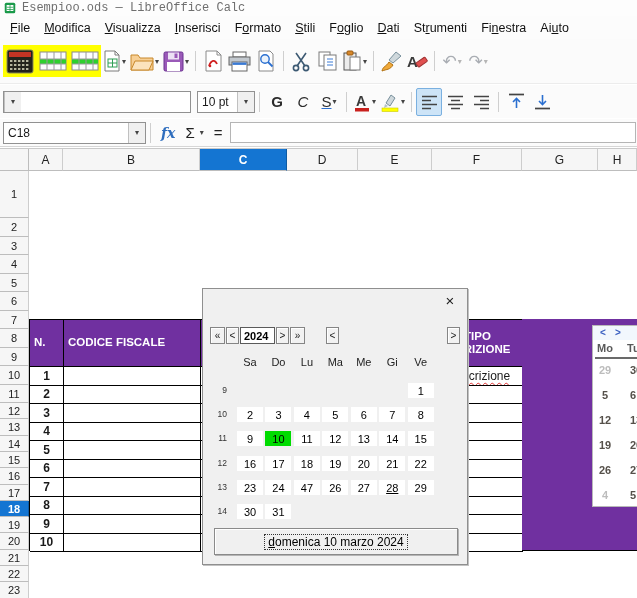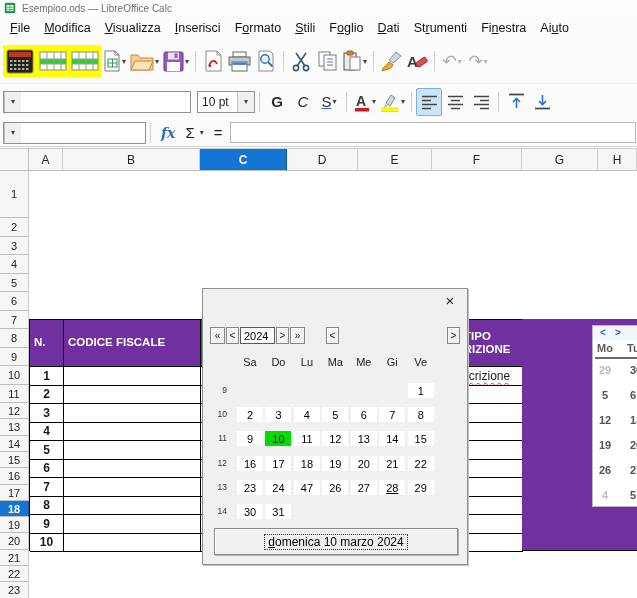--- a/index.html
+++ b/index.html
@@ -2,21 +2,21 @@
 <html><head>
 <meta charset="utf-8">
 <style>
   * { box-sizing: border-box; margin: 0; padding: 0; }
   html,body { width:637px; height:598px; }
   body { position:relative; overflow:hidden; background:#fff;
          font-family:"Liberation Sans", sans-serif; color:#1a1a1a; }
   
   .titlebar { position:absolute; left:0; top:0; width:637px; height:16px; background:#fdfdfd;
               display:flex; align-items:center; gap:6px; padding-left:4px; }
-  .titlebar .title { font-size:10px; color:#6f6f6f; }
+  .titlebar .title { font-size:12px; color:#6f6f6f;font-family:Liberation Mono, monospace; }
   .menubar { position:absolute; left:0; top:16px; width:637px; height:23px; background:#fcfcfc;
              display:flex; align-items:center; padding-left:3px; }
   .menu-item { font-size:12.5px; color:#111; padding:3px 7px; cursor:default; }
   .menu-item .u { text-decoration:underline; }
   .toolbar1 { position:absolute; left:0; top:39px; width:637px; height:45px; background:#fbfbfb;
               border-bottom:1px solid #ececec; display:flex; align-items:center; padding-left:3px; }
   .toolbar2 { position:absolute; left:0; top:85px; width:637px; height:33px; background:#fbfbfb;
               display:flex; align-items:center; padding-left:3px; }
   .formulabar { position:absolute; left:0; top:119px; width:637px; height:28px; background:#fbfbfb;
                 border-bottom:1px solid #d6d6d6; display:flex; align-items:center; padding-left:3px; }
@@ -61,21 +61,21 @@
           text-decoration-thickness:1px; text-underline-offset:2px; }
   
   .dialog { position:absolute; left:202px; top:288px; width:266px; height:277px; background:#f0f0f0;
             border:1px solid #8f8f8f; box-shadow:1px 1px 0 #c2c2c2; z-index:100; }
   .dlg-close { position:absolute; right:8px; top:2px; font-size:15px; color:#222;
                width:18px; height:18px; display:flex; align-items:center; justify-content:center; }
   .navbtn { position:absolute; top:38px; height:17px; background:#f2f2f2; border:1px solid #858585;
             box-shadow:inset 1px 1px 0 #ffffff; font-size:10px; color:#222;
             display:flex; align-items:center; justify-content:center; }
   .navfield { position:absolute; top:38px; height:17px; background:#fff; border:1px solid #5a5a5a;
-              font-size:11px; color:#000; display:flex; align-items:center; }
+              font-size:11px; color:#000; display:flex; align-items:center;font-weight:bold; }
   .dow { position:absolute; width:26px; height:14px; font-size:11px; color:#222;
          display:flex; align-items:center; justify-content:center; }
   .wknum { position:absolute; width:16px; font-size:8.5px; color:#333; text-align:right; }
   .day { position:absolute; width:26px; height:15px; background:#fff; font-size:11px; color:#000;
          display:flex; align-items:center; justify-content:center; }
   .day.selgreen { background:#00dc00; }
   .dlg-btn { position:absolute; left:11px; top:239px; width:244px; height:27px; background:#f0f0f0;
              border:1px solid #8a8a8a; box-shadow:inset 1px 1px 0 #fff, 1px 1px 0 #b5b5b5;
              display:flex; align-items:center; justify-content:center; }
   .focusrect { border:1px dotted #333; padding:0 3px; font-size:12px; color:#000; }
@@ -347,20 +347,21 @@
           <path d="M1 15.5h15" stroke="#444" stroke-width="1.7"></path>
           <path d="M8.5 2v9" stroke="#2a6fd0" stroke-width="1.6"></path>
           <path d="M5 8l3.5 3.5L12 8" fill="none" stroke="#2a6fd0" stroke-width="1.6"></path>
         </svg>
       </span>
     </div>
   </div>
 
 <div class="formulabar">
   <div class="combo" style="width:143px">
+    <span class="val">C18</span>
     <span class="cdd">▾</span>
   </div>
   <div class="tsep"></div>
   <span class="fx" style="margin:0 6px">fx</span>
   <span class="sigma" style="margin:0 4px">Σ</span>
   <span class="dd">▾</span>
   <span class="eq" style="margin:0 4px 0 10px">=</span>
   <div class="inputline"></div>
 </div>
 

